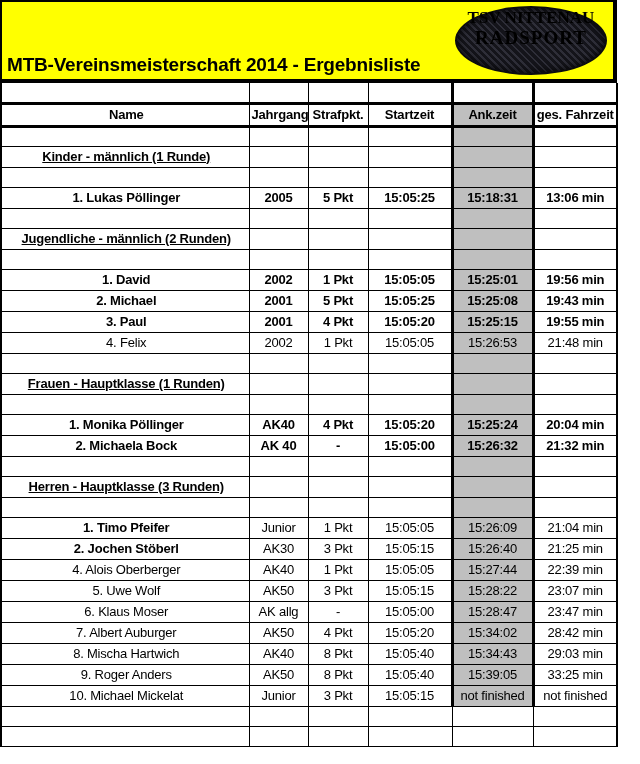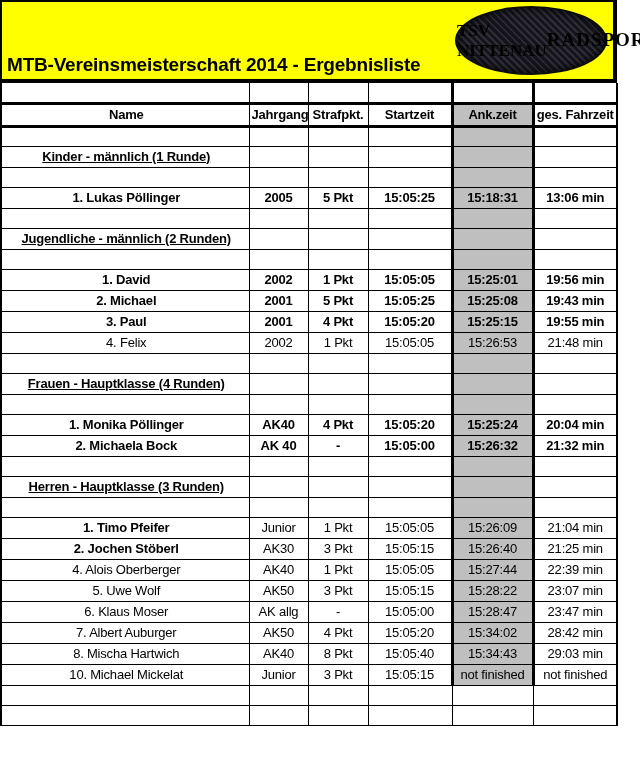--- a/index.html
+++ b/index.html
@@ -16,21 +16,21 @@
   .title {
     position:absolute; left:5px; bottom:3px;
     font-size:19px; font-weight:700; letter-spacing:-0.2px; white-space:nowrap;
   }
   .logo {
     position:absolute; top:4px; right:6px; width:152px; height:69px;
     border-radius:50%; box-sizing:border-box;
     border:2px solid #0c0c0f;
     background:repeating-linear-gradient(45deg,#14141a 0px,#14141a 3px,#2e2e38 3px,#2e2e38 5px);
     box-shadow: inset 0 0 8px rgba(0,0,0,0.9);
-    display:flex; flex-direction:row; align-items:center; justify-content:flex-start;
+    display:flex; flex-direction:column; align-items:center; justify-content:flex-start;
     font-family:"Liberation Serif", serif;
   }
   .logo .l1 { font-size:17px; font-weight:600; line-height:1.15; }
   .logo .l2 { font-size:19px; font-weight:600; letter-spacing:1px; line-height:1.1; }
   
   .tblwrap { position:absolute; left:0; top:83px; width:617px; }
   table { border-collapse:collapse; table-layout:fixed; width:616px; }
   td {
     height:20px; box-sizing:border-box;
     border:1px solid #000; padding:0 2px;
@@ -178,21 +178,21 @@
           </tr>
           <tr class="r-empty vthick">
             <td class="c-name"></td>
             <td class="c-jahrgang"></td>
             <td class="c-strafpkt"></td>
             <td class="c-startzeit"></td>
             <td class="c-ank gray"></td>
             <td class="c-fahrzeit"></td>
           </tr>
           <tr class="r-section vthick">
-            <td class="c-name">Frauen - Hauptklasse (4 Runden)</td>
+            <td class="c-name">Frauen - Hauptklasse (1 Runden)</td>
             <td class="c-jahrgang"></td>
             <td class="c-strafpkt"></td>
             <td class="c-startzeit"></td>
             <td class="c-ank gray"></td>
             <td class="c-fahrzeit"></td>
           </tr>
           <tr class="r-empty vthick">
             <td class="c-name"></td>
             <td class="c-jahrgang"></td>
             <td class="c-strafpkt"></td>
@@ -290,20 +290,28 @@
           </tr>
           <tr class="r-data vthick">
             <td class="c-name">8. Mischa Hartwich</td>
             <td class="c-jahrgang">AK40</td>
             <td class="c-strafpkt">8 Pkt</td>
             <td class="c-startzeit">15:05:40</td>
             <td class="c-ank gray">15:34:43</td>
             <td class="c-fahrzeit">29:03 min</td>
           </tr>
           <tr class="r-data vthick">
+            <td class="c-name">9. Roger Anders</td>
+            <td class="c-jahrgang">AK50</td>
+            <td class="c-strafpkt">8 Pkt</td>
+            <td class="c-startzeit">15:05:40</td>
+            <td class="c-ank gray">15:39:05</td>
+            <td class="c-fahrzeit">33:25 min</td>
+          </tr>
+          <tr class="r-data vthick">
             <td class="c-name">10. Michael Mickelat</td>
             <td class="c-jahrgang">Junior</td>
             <td class="c-strafpkt">3 Pkt</td>
             <td class="c-startzeit">15:05:15</td>
             <td class="c-ank gray">not finished</td>
             <td class="c-fahrzeit">not finished</td>
           </tr>
           <tr class="r-empty">
             <td class="c-name"></td>
             <td class="c-jahrgang"></td>

